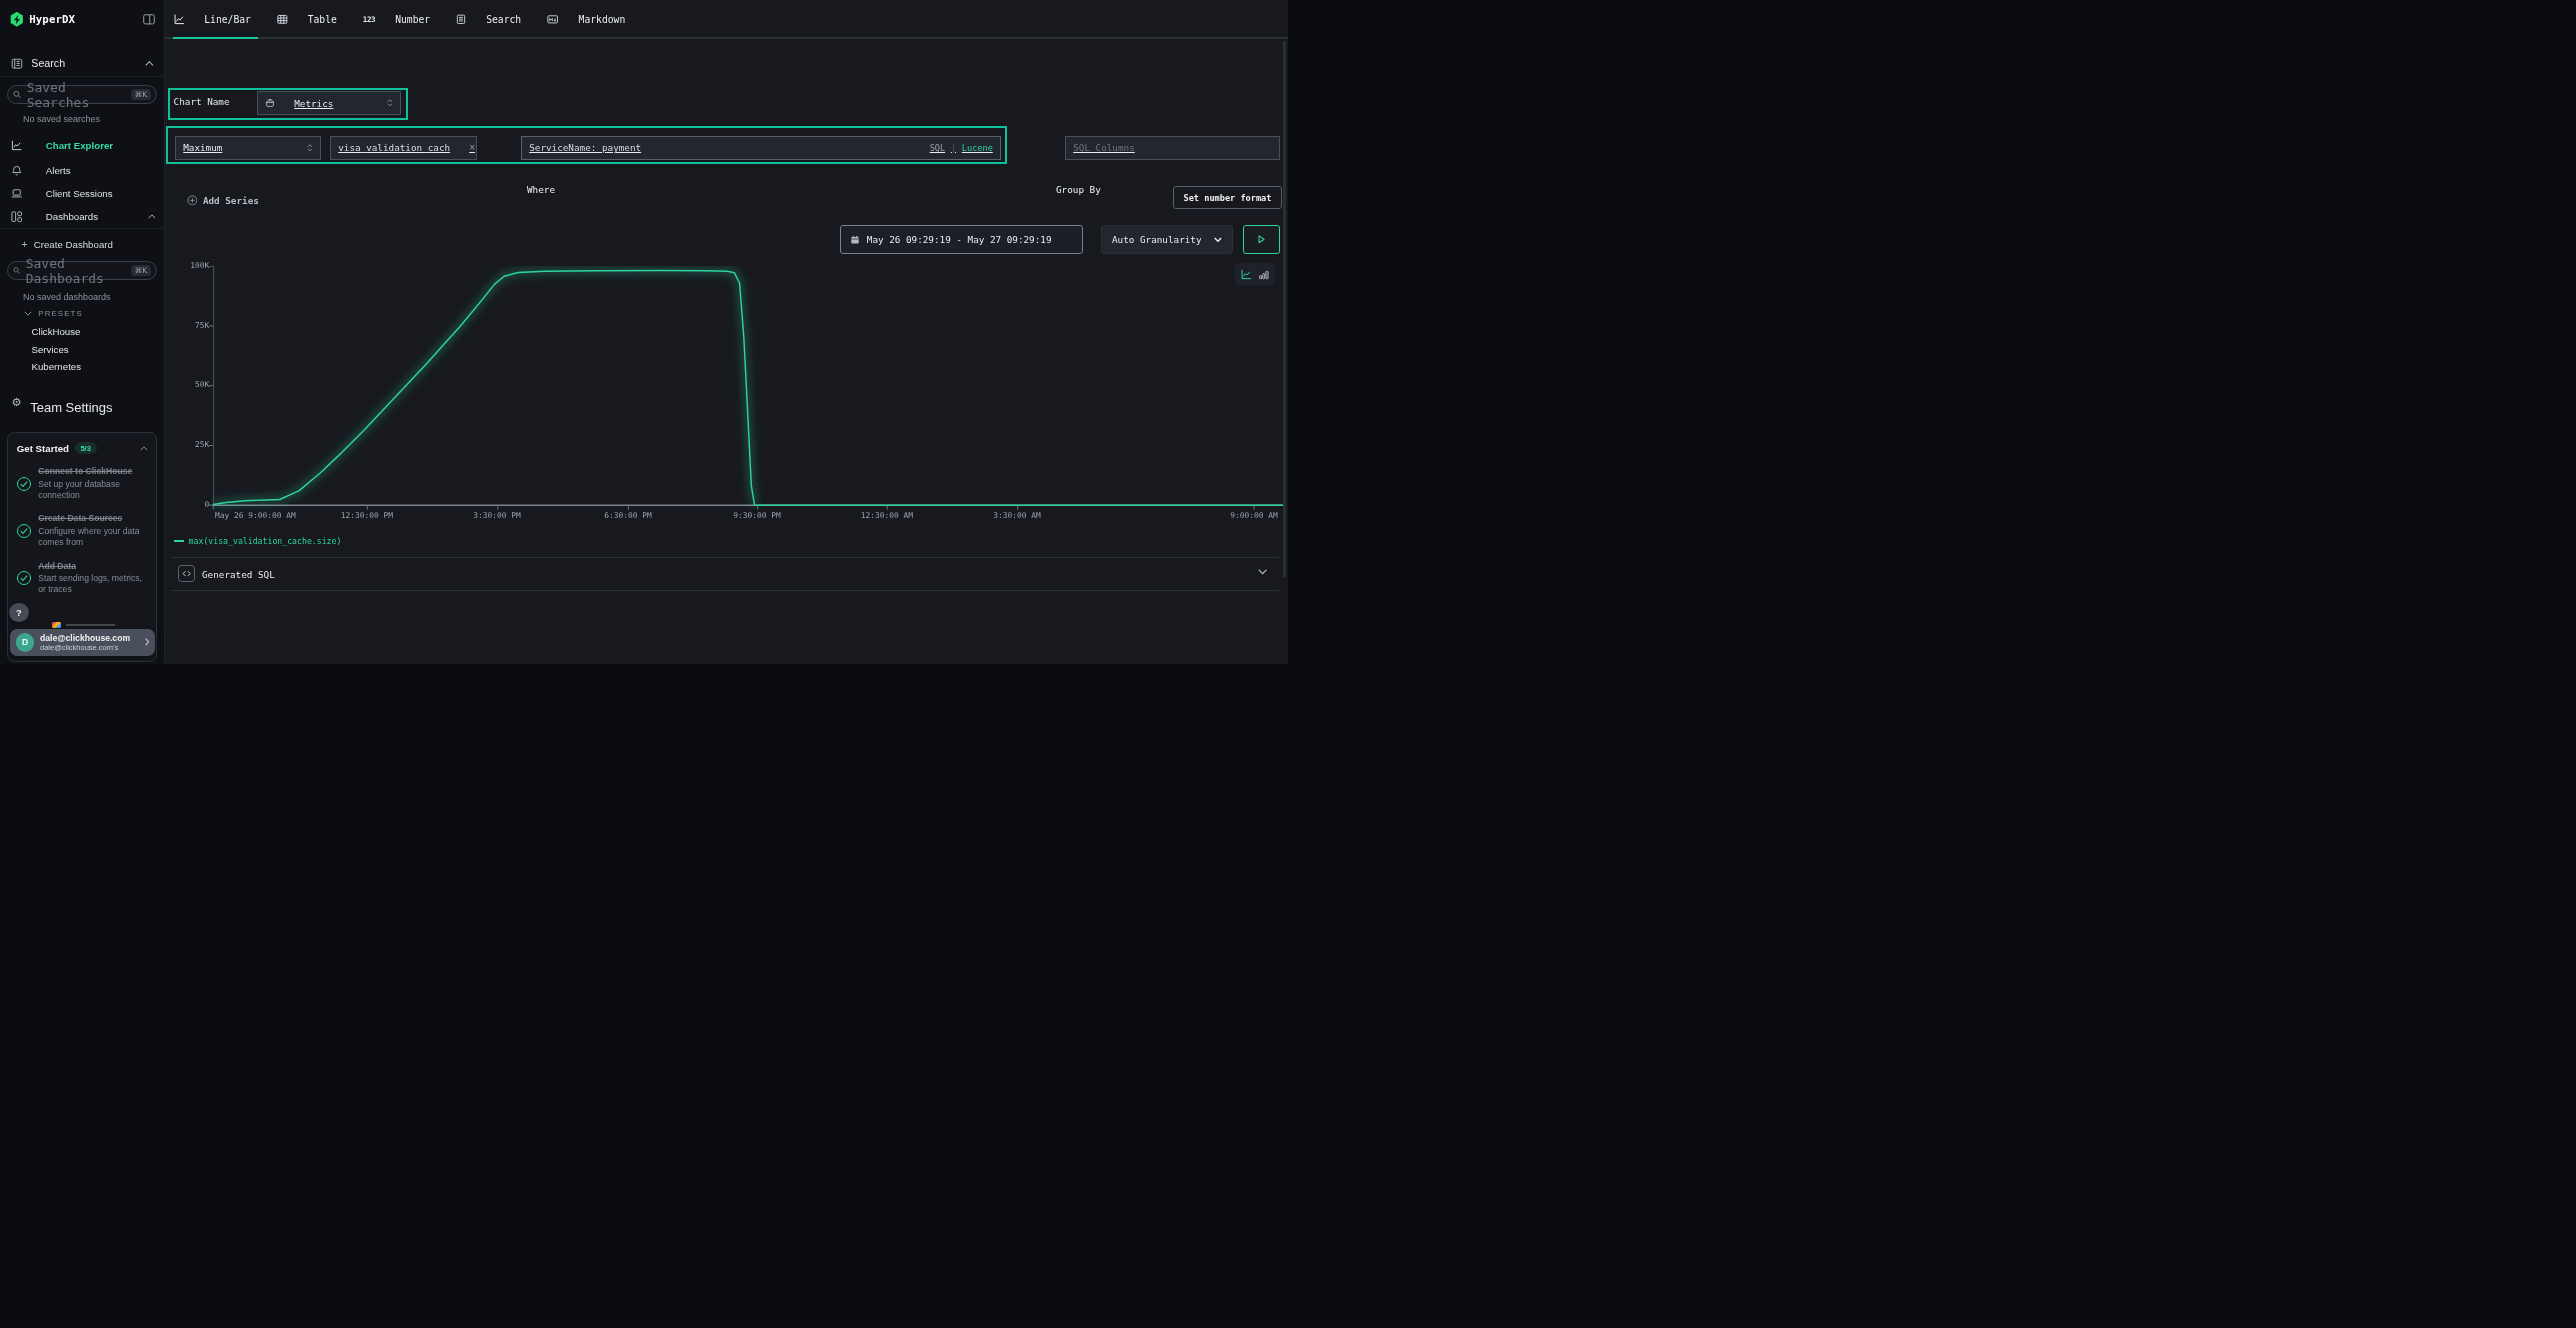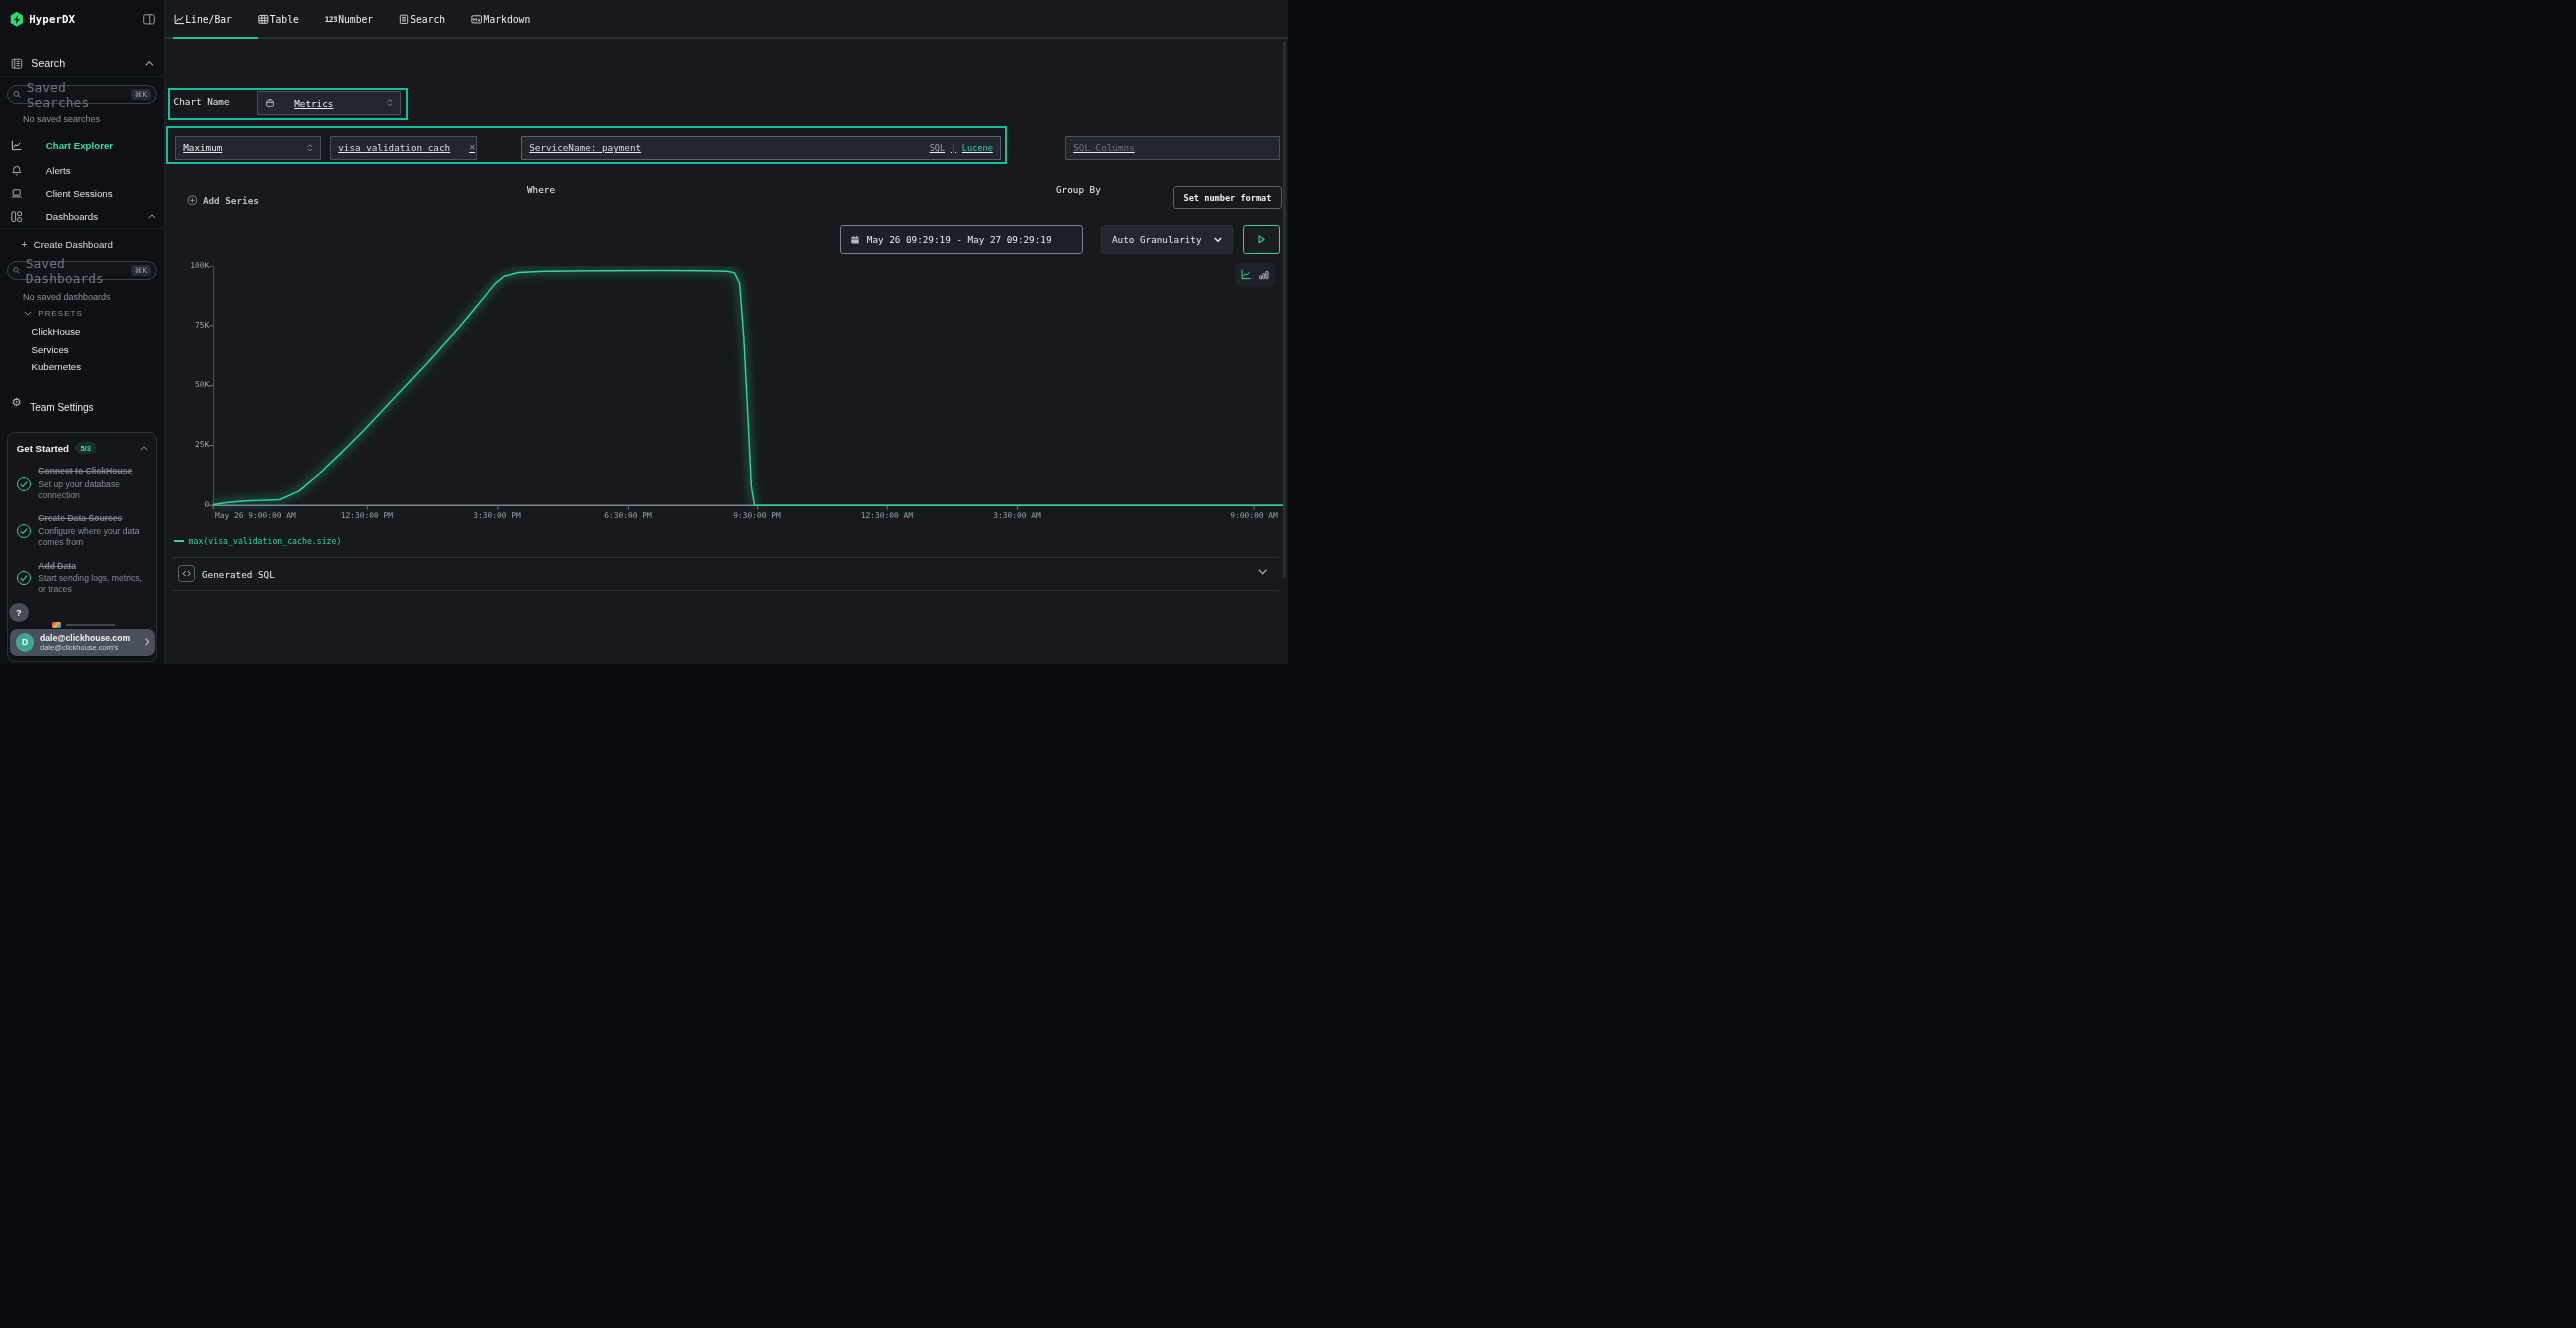--- a/index.html
+++ b/index.html
@@ -33,21 +33,21 @@
   .nav-label{ font-size:9.7px; color:#dde0e5; }
   .nav-item.active .nav-label{ color:#35dca5; font-weight:bold; }
   .chev-right-slot{ margin-left:auto; }
   .create-dash{ position:absolute; left:21.5px; top:237px; height:15.7px; display:flex; align-items:center; gap:6.4px;}
   .create-plus{ font-size:10px; color:#aeb4bc; }
   .create-label{ font-size:9.7px; color:#d6d9de; }
   .presets-head{ position:absolute; left:24px; top:309px; display:flex; align-items:center; gap:6.4px; }
   .presets-label{ font-size:7.9px; letter-spacing:1.1px; color:#8b929c; }
   .preset-item{ position:absolute; left:31.5px; font-size:9.7px; color:#e2e4e8; cursor:pointer;}
   .team-row{ position:absolute; left:11.4px; top:394px; height:17px; display:flex; align-items:center; gap:8.6px;}
-  .team-label{ font-size:10px; color:#e7e9ed;margin-top:10px; }
+  .team-label{ font-size:13px; color:#e7e9ed;margin-top:10px; }
   .gear{ font-family:"DejaVu Sans",sans-serif; color:#b6bcc4; font-size:11.4px; line-height:11.4px; }
 
   .gs-card{ position:absolute; left:7.2px; top:432px; width:150px; height:230px;
     border:0.7px solid #2c323c; border-radius:7.2px; background:#14161b; padding:9.3px 8.6px; }
   .gs-head{ display:flex; align-items:center; gap:5.7px; }
   .gs-title{ font-size:9.7px; font-weight:bold; color:#f1f3f6; }
   .gs-badge{ background:rgba(45,212,160,.13); color:#3bdca6; font-size:7.5px; font-weight:bold;
     padding:1.4px 5.7px; border-radius:7.2px; }
   .gs-chev{ margin-left:auto; }
   .gs-item{ display:flex; align-items:center; gap:7.2px; margin-top:12px; }
@@ -68,21 +68,21 @@
   .avatar{ width:18.6px; height:18.6px; min-width:18.6px; border-radius:50%; background:#3ea68f;
     color:#eafff8; font-weight:bold; font-size:8.6px; display:flex; align-items:center; justify-content:center;}
   .user-texts{ overflow:hidden; }
   .user-name{ font-size:8.6px; font-weight:bold; color:#f2f4f6; white-space:nowrap; }
   .user-org{ font-size:7.5px; color:#c9ced6; white-space:nowrap; }
 
   
   .main{ position:absolute; left:165px; top:0; width:1123px; height:664px; }
   .tabbar{ position:absolute; left:0; right:0; top:0; height:39px; display:flex; align-items:center;
     padding-left:8.6px; gap:26px; }
-  .tab{ display:flex; align-items:center; gap:1px; cursor:pointer; }
+  .tab{ display:flex; align-items:center; gap:20px; cursor:pointer; }
   .tab-label{ font-family:"DejaVu Sans Mono",monospace; font-size:9.7px; color:#eceef1; }
   .tab-123{ font-family:"DejaVu Sans Mono",monospace; font-size:7.5px; font-weight:bold; color:#dfe3e8; letter-spacing:-0.4px;}
   .underline-gray{ position:absolute; left:0; right:0; top:37px; height:2.1px; background:#2c3138; }
   .underline-green{ position:absolute; left:7.9px; width:85px; top:37px; height:2.1px; background:#18c795; }
 
   .content{ position:absolute; left:0; right:0; top:39px; bottom:0; }
   .f-label{ font-family:"DejaVu Sans Mono",monospace; font-size:9.3px; color:#e4e7ea; }
   .f-label.bold{ font-weight:normal; color:#f1f3f5;padding-left:43px; }
   .txt-input{ position:absolute; background:#1f2229; border:0.7px solid #8a9098; border-radius:1.4px;
     font-family:"DejaVu Sans Mono",monospace; font-size:9.3px; color:#e9ebee; padding:0 8.6px; outline:none;}

